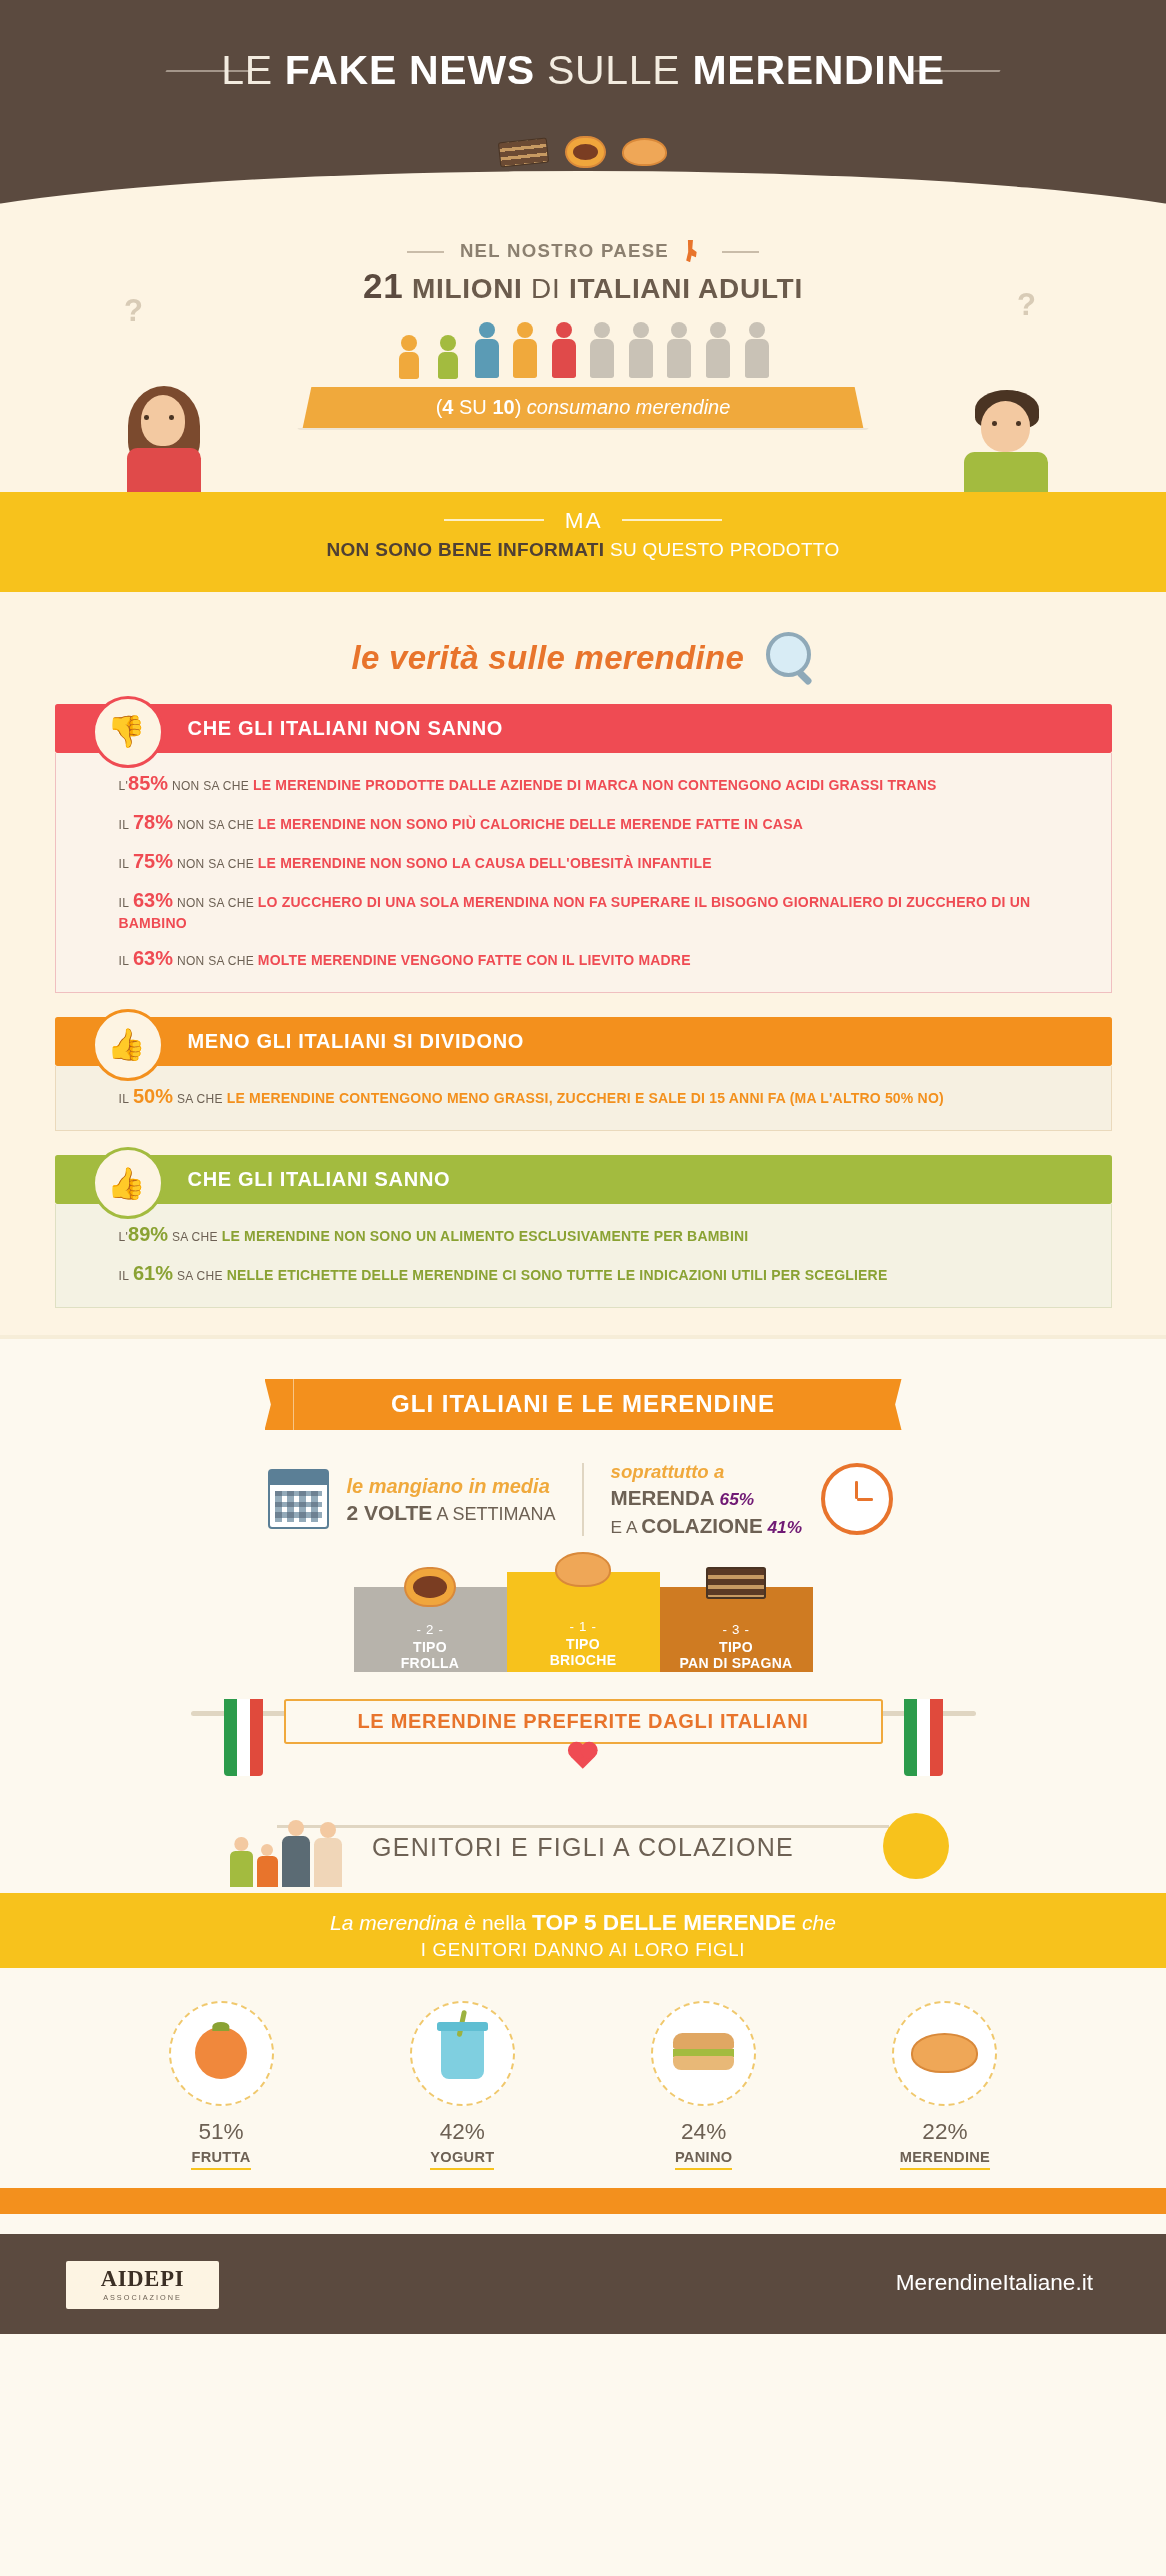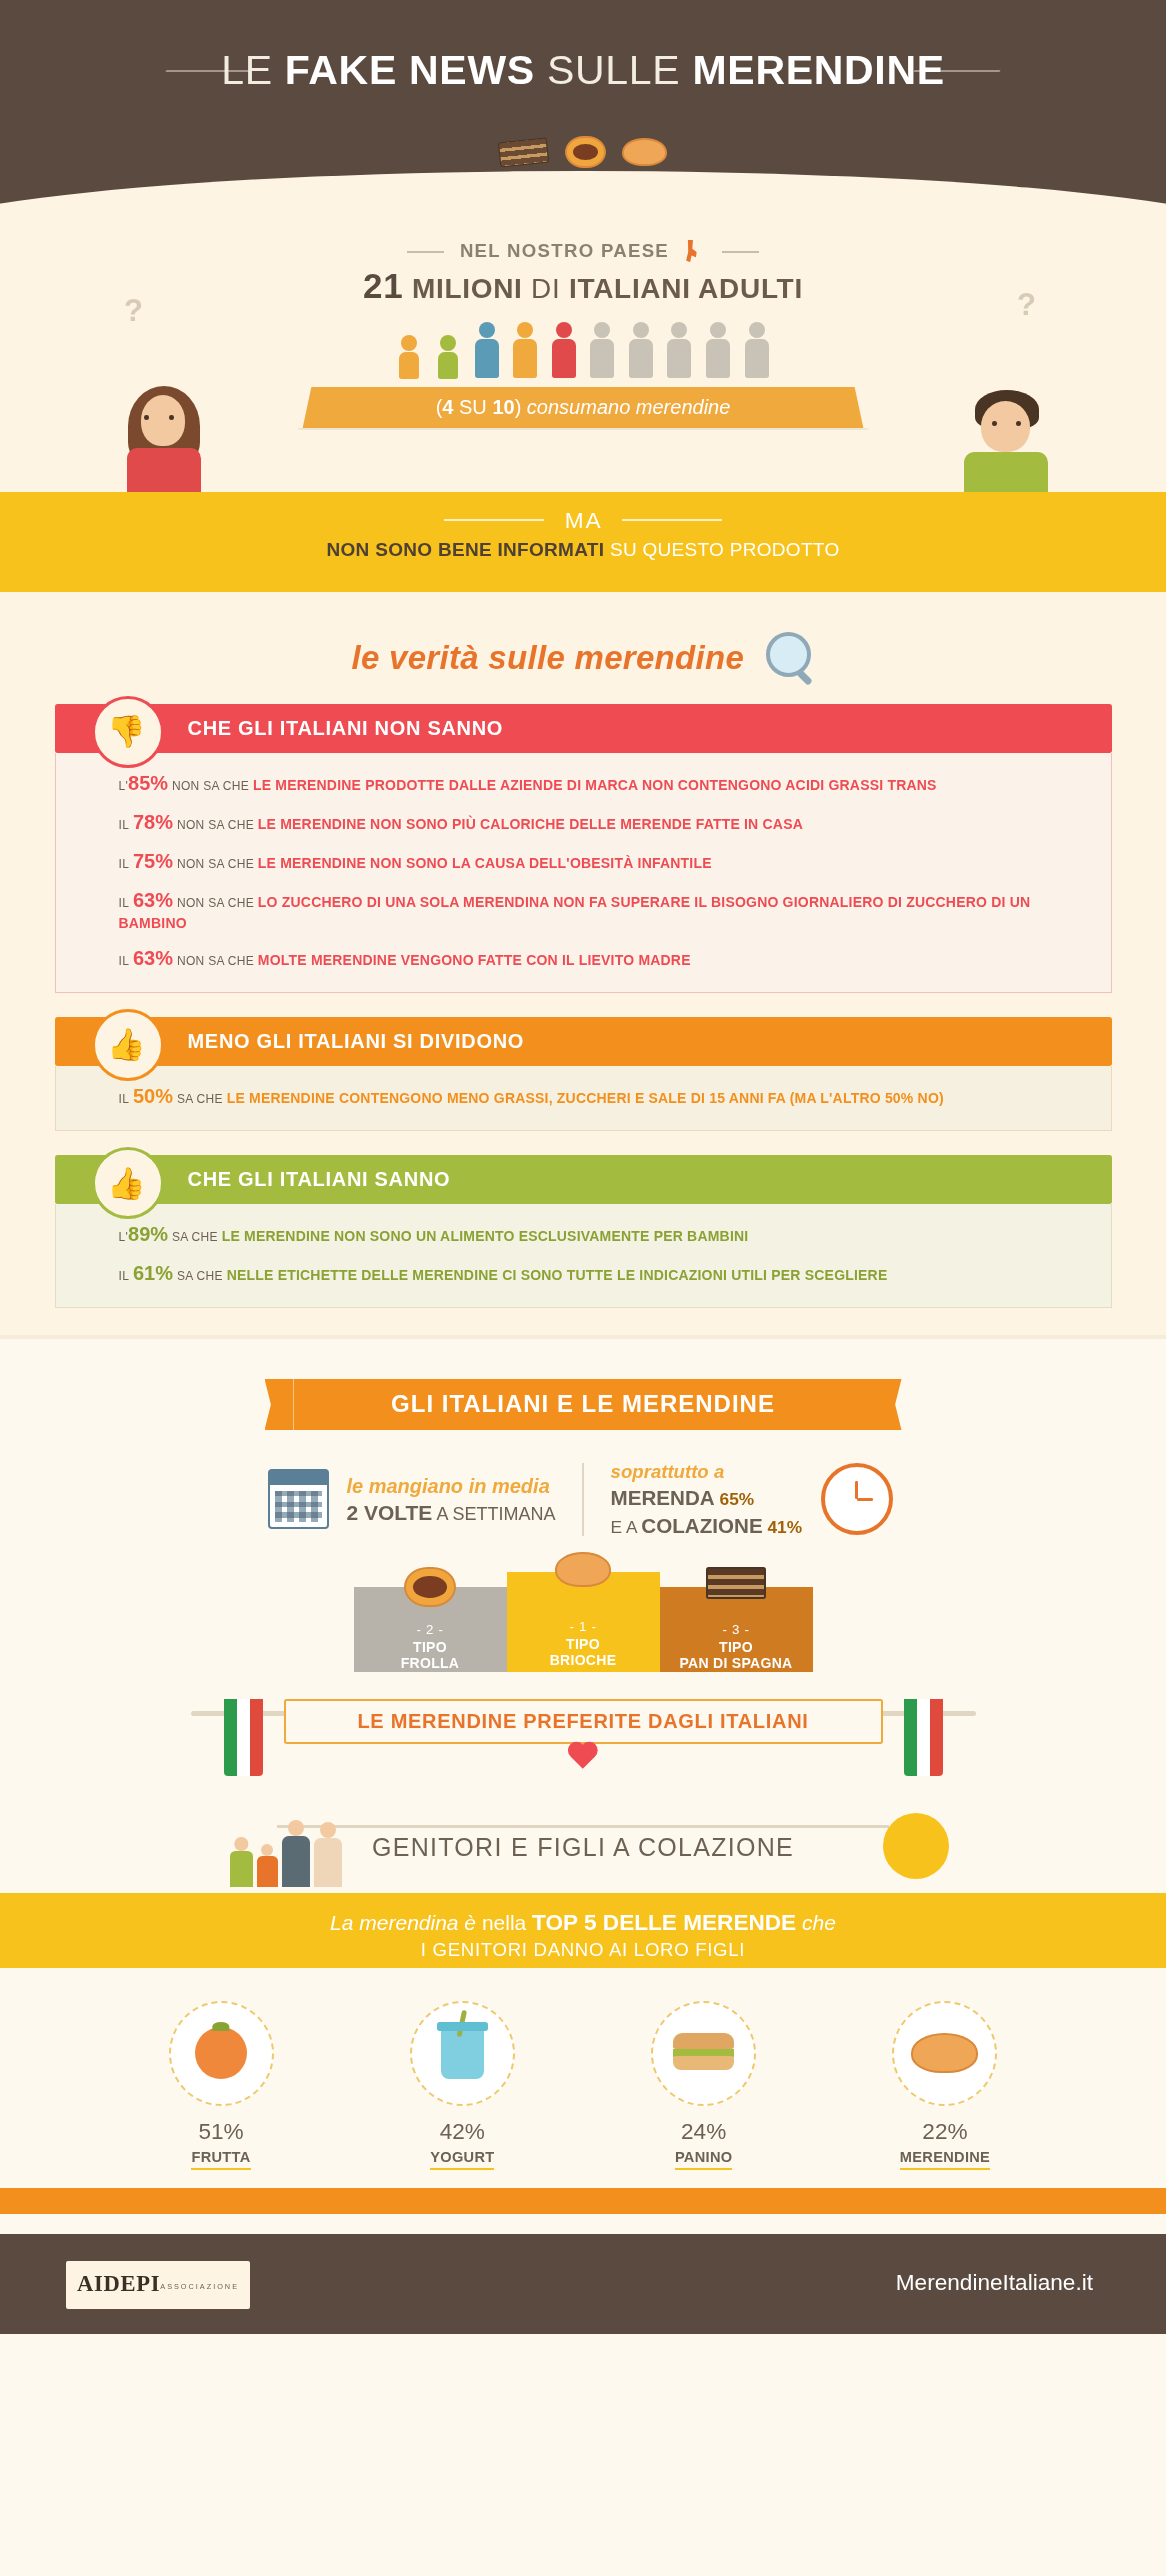--- a/index.html
+++ b/index.html
@@ -285,21 +285,21 @@
     background:
       repeating-linear-gradient(to right,#5b7f96 0 6.6px,transparent 6.6px 12px),
       repeating-linear-gradient(to bottom,#5b7f96 0 5.3px,transparent 5.3px 10.6px);
     background-blend-mode:multiply;opacity:.65;}
   .txt-media{font-size:18px;color:#6d6154;line-height:1.3;}
   .txt-media .i1{font-style:italic;color:#f0a93c;font-size:20px;font-weight:bold;}
   .txt-media .b1{font-weight:bold;font-size:21px;color:#6d6154;}
   .txt-sopra{font-size:17.3px;color:#6d6154;line-height:1.35;}
   .txt-sopra .i1{font-style:italic;color:#f0a93c;font-size:18.6px;font-weight:bold;}
   .txt-sopra b{font-size:20.6px;font-weight:bold;color:#6d6154;}
-  .txt-sopra .oj{color:#a16207;font-weight:bold;}
+  .txt-sopra .oj{color:#701a75;font-weight:bold;font-style:italic;}
   .clock{
     width:64px;height:64px;border-radius:50%;border:4.7px solid #e8742c;background:#fff;position:relative;flex:none;
   }
   .clock:before,.clock:after{content:"";position:absolute;background:#e8742c;border-radius:1.3px;}
   .clock:before{width:2.7px;height:18.6px;left:50%;top:13.3px;margin-left:-1.3px;}
   .clock:after{width:16px;height:2.7px;left:50%;top:31px;}
 
   .types{
     margin:32px auto 0;width:492px;height:100px;display:flex;justify-content:center;align-items:flex-end;
   }
@@ -367,23 +367,23 @@
     margin:4px auto 0;font-size:14.6px;font-weight:bold;color:#6d6154;letter-spacing:0.3px;
     display:inline-block;border-bottom:2.7px solid #f7c21c;padding-bottom:3.3px;
   }
   .orange-bar{height:26.6px;background:#f3901d;margin-top:17.3px;}
 
   
   .footer{
     height:100px;background:#5b4a3f;position:relative;
   }
   .logo{
-    position:absolute;left:66px;top:26.6px;width:184px;height:48px;
+    position:absolute;left:66px;top:26.6px;width:153px;height:48px;
     background:#fdf4e3;border-radius:2px;
-    display:flex;flex-direction:row;align-items:center;justify-content:center;
+    display:flex;flex-direction:column;align-items:center;justify-content:center;
   }
   .logo .big{font-family:"Liberation Serif", serif;font-weight:bold;font-size:22.6px;color:#3c2f25;letter-spacing:0.7px;line-height:1;}
   .logo .small{font-size:7.3px;letter-spacing:2px;color:#6d6154;margin-top:2.7px;}
   .footer-url{
     position:absolute;right:73px;top:36px;font-size:22.6px;color:#fff;font-weight:300;
   }
 
   
   .ico-tart{width:48px;height:36px;border-radius:50%/55%;background:#f0a63c;border:2.7px solid #d9893a;position:relative;}
   .ico-tart:after{content:"";position:absolute;left:7.3px;top:7.3px;right:7.3px;bottom:7.3px;border-radius:50%;background:#7a3d22;}

